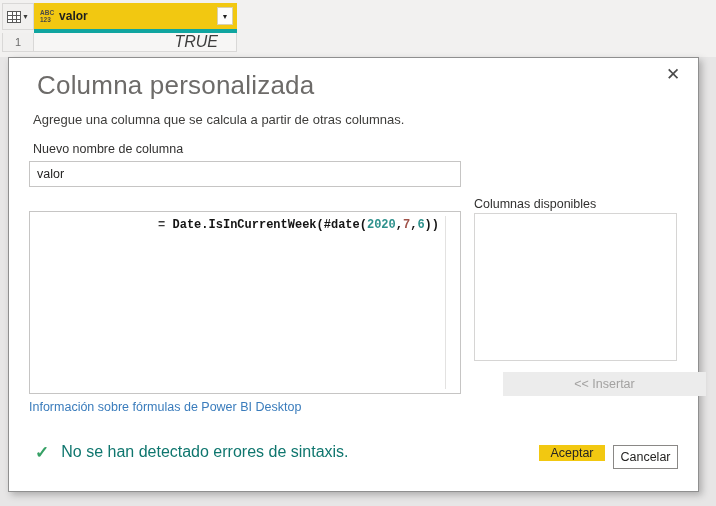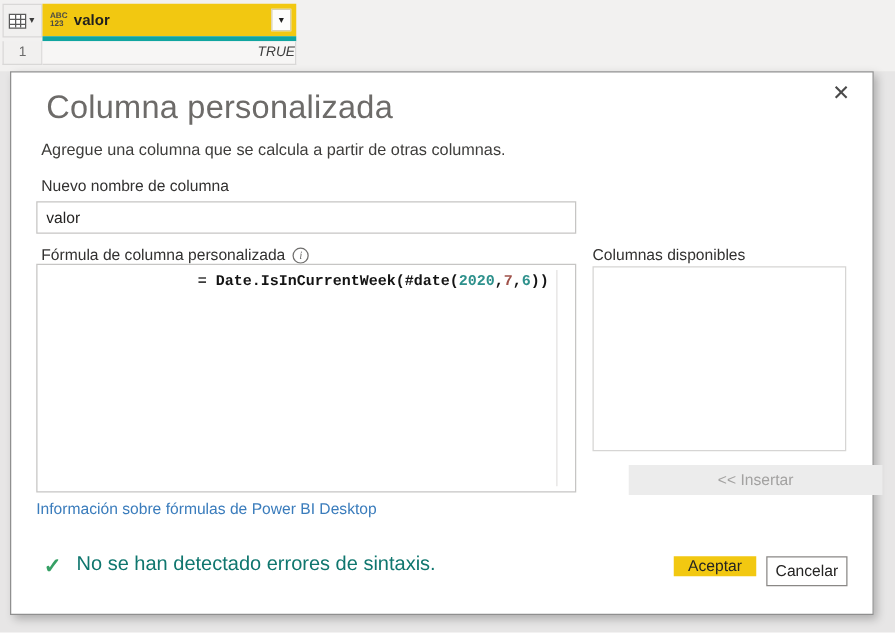--- a/index.html
+++ b/index.html
@@ -22,22 +22,22 @@
   .col-name { font-size:12px; font-weight:bold; color:#1f1f1f; flex:1; }
   .hdr-dd-btn { width:16px; height:18px; background:#fdfdfc; border:1px solid #d8d0ae;
                 display:flex; align-items:center; justify-content:center; cursor:pointer; }
   .hdr-dd-btn span { font-size:7px; color:#1f1f1f; line-height:1; }
   .teal-bar { position:absolute; left:34px; top:29px; width:203px; height:4px; background:#10a5a0; }
   .row-num-cell { position:absolute; left:2px; top:33px; width:32px; height:19px; background:#f1f0ef;
                   border:1px solid #d9d8d7; border-top:none; color:#6b6b6b; font-size:11px;
                   display:flex; align-items:center; justify-content:center; }
   .row-val-cell { position:absolute; left:34px; top:33px; width:203px; height:19px; background:#f7f6f5;
                   border-right:1px solid #d9d8d7; border-bottom:1px solid #d9d8d7;
-                  display:flex; align-items:center; justify-content:flex-end; padding-right:0;
-                  font-size:11px; font-style:italic; color:#3d3d3d;text-align:center; }
+                  display:flex; align-items:center; justify-content:flex-end; padding-right:18px;
+                  font-size:16px; font-style:italic; color:#3d3d3d;text-align:center; }
 
   
   .dialog { position:absolute; left:8px; top:57px; width:691px; height:435px; background:#ffffff;
             border:1px solid #8f8f8f; box-shadow:3px 3px 7px rgba(0,0,0,0.25); }
   .close-x { position:absolute; top:5px; right:14px; font-size:17px; color:#4a4a4a; width:22px; height:22px;
              display:flex; align-items:center; justify-content:center; cursor:pointer; font-weight:400; }
   .dlg-title { position:absolute; left:28px; top:12px; font-size:26px; font-weight:400; color:#6d6b69; letter-spacing:0.2px; }
   .dlg-subtitle { position:absolute; left:24px; top:54px; font-size:13px; color:#3e3d3b; }
 
   .fld-label { position:absolute; font-size:12.5px; color:#323130; }
@@ -100,24 +100,20 @@
 
   <div class="dialog">
     <div class="close-x">✕</div>
 
     <div class="dlg-title">Columna personalizada</div>
     <div class="dlg-subtitle">Agregue una columna que se calcula a partir de otras columnas.</div>
 
     <div class="fld-label name-label">Nuevo nombre de columna</div>
     <input class="name-input" type="text" value="valor" style="">
 
-    <div class="formula-label-row">
-      <span class="fl">Fórmula de columna personalizada</span>
-      <span class="info-icon">i</span>
-    </div>
 
     <div class="formula-box">
       <div class="formula-code"><span style="color: rgb(58, 58, 58);">= </span><span style="color: rgb(20, 20, 20);">Date.IsInCurrentWeek</span><span style="color: rgb(20, 20, 20);">(#date(</span><span style="color: rgb(46, 145, 140);">2020</span><span style="color: rgb(20, 20, 20);">,</span><span style="color: rgb(160, 82, 74);">7</span><span style="color: rgb(20, 20, 20);">,</span><span style="color: rgb(46, 145, 140);">6</span><span style="color: rgb(20, 20, 20);">))</span></div>
       <div class="formula-scrollbar"></div>
     </div>
 
     <div class="fld-label avail-label">Columnas disponibles</div>
     <div class="avail-listbox"></div>
     <button class="insert-btn" disabled="">&lt;&lt; Insertar</button>
 

